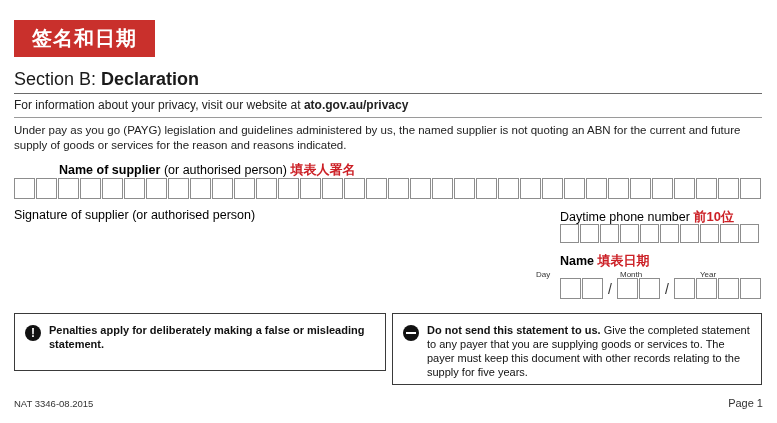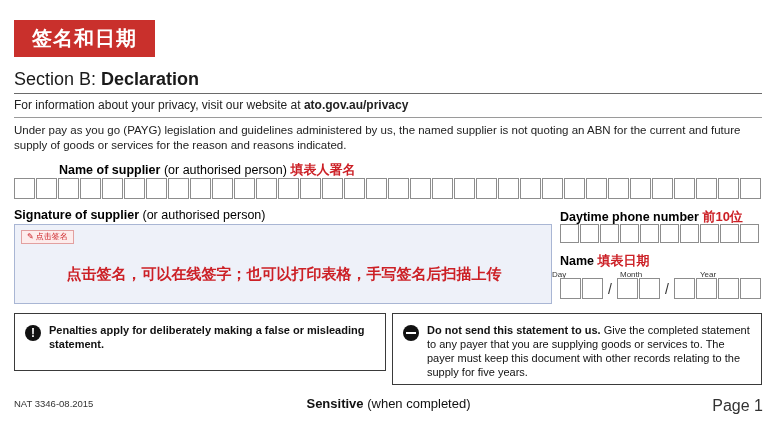--- a/index.html
+++ b/index.html
@@ -120,21 +120,21 @@
   #name-boxes { left: 14px; top: 178px; }
 
   
   .sig-label {
     position: absolute;
     left: 14px;
     top: 208px;
     font-size: 12.5px;
     white-space: nowrap;
   }
-  .sig-label .bold { font-weight: bold; }
+  .sig-label .bold { font-weight: normal; }
 
   .sig-box {
     position: absolute;
     left: 14px;
     top: 224px;
     width: 538px;
     height: 80px;
     border: 1px solid #a9b6d4;
     background: #eef1f9;
     box-sizing: border-box;
@@ -165,40 +165,40 @@
   }
 
   
   .phone-label {
     position: absolute;
     left: 560px;
     top: 208px;
     font-size: 12.5px;
     white-space: nowrap;
   }
-  .phone-label .bold { font-weight: bold; }
+  .phone-label .bold { font-weight: normal; }
   #phone-boxes { left: 560px; top: 224px; }
   #phone-boxes .bx { width: 19px; height: 19px; }
 
   
   .date-label {
     position: absolute;
     left: 560px;
     top: 252px;
     font-size: 12.5px;
     font-weight: bold;
     white-space: nowrap;
   }
   .date-sub {
     position: absolute;
     top: 270px;
     font-size: 8px;
     color: #333;
   }
-  #date-sub-day { left: 552px; }
+  #date-sub-day { left: 536px; }
   #date-sub-month { left: 620px; text-align: center; }
   #date-sub-year { left: 700px; }
 
   .date-row {
     position: absolute;
     left: 560px;
     top: 278px;
     display: flex;
     align-items: center;
     gap: 1px;
@@ -276,21 +276,21 @@
     width: 777px;
     text-align: center;
     font-size: 13px;
     color: #111;
   }
   .foot-center .bold { font-weight: bold; }
   .foot-page {
     position: absolute;
     right: 14px;
     top: 397px;
-    font-size: 16px;
+    font-size: 11px;
     color: #333;
   }
 </style>
 </head>
 <body>
 
 <div class="page">
 
   <div class="banner">签名和日期</div>
 
@@ -347,26 +347,20 @@
       <div class="bx"></div>
       <div class="bx"></div>
       <div class="bx"></div>
       <div class="bx"></div>
       <div class="bx"></div>
     </div>
 
   <div class="sig-label">
     <span class="bold">Signature of supplier</span>
     <span>(or authorised person)</span>
-  </div>
-  <div class="sig-box">
-    <div class="sig-chip">
-      <span class="pen">✎</span><span>点击签名</span>
-    </div>
-    <div class="sig-cn">点击签名，可以在线签字；也可以打印表格，手写签名后扫描上传</div>
   </div>
 
   <div class="phone-label">
     <span class="bold">Daytime phone number</span>
     <span class="cn-annot">前10位</span>
   </div>
   <div class="boxrow" id="phone-boxes">
       <div class="bx"></div>
       <div class="bx"></div>
       <div class="bx"></div>
@@ -415,19 +409,15 @@
 
   <div class="notice" id="notice-donotsend">
     <div class="ico-minus"></div>
     <div class="notice-text">
       <span class="bold">Do not send this statement to us.</span>
       <span>Give the completed statement to any payer that you are supplying goods or services to. The payer must keep this document with other records relating to the supply for five years.</span>
     </div>
   </div>
 
   <div class="foot-nat">NAT 3346-08.2015</div>
-  <div class="foot-center">
-    <span class="bold">Sensitive</span>
-    <span>(when completed)</span>
-  </div>
   <div class="foot-page">Page 1</div>
 
 </div>
 
 </body></html>

